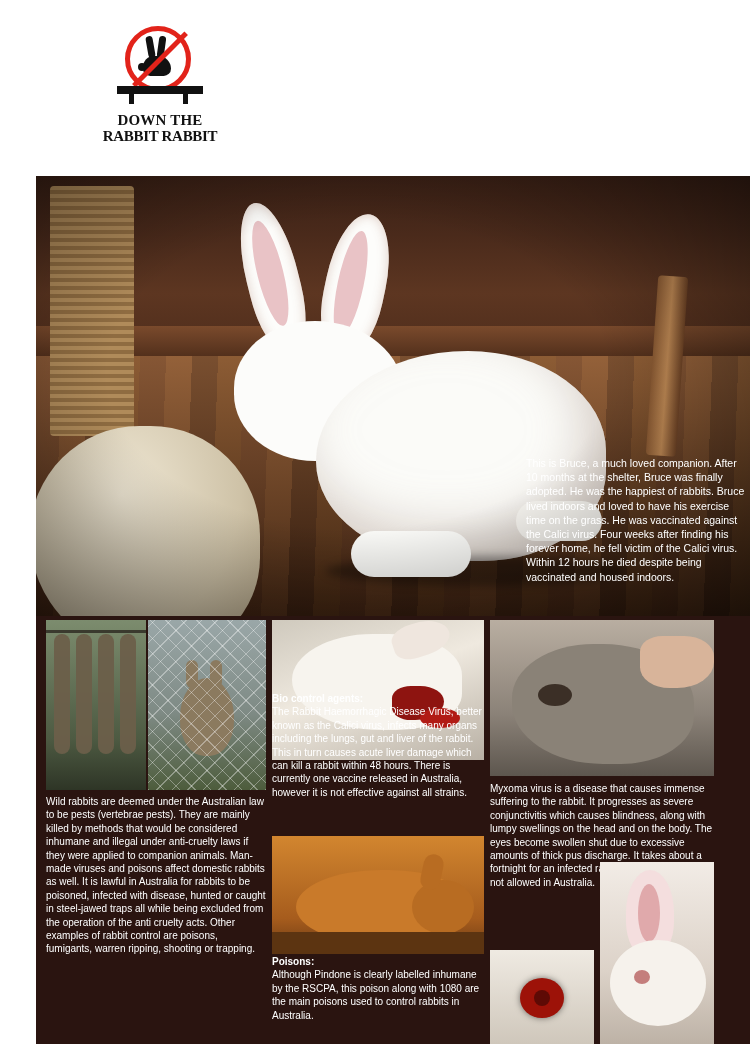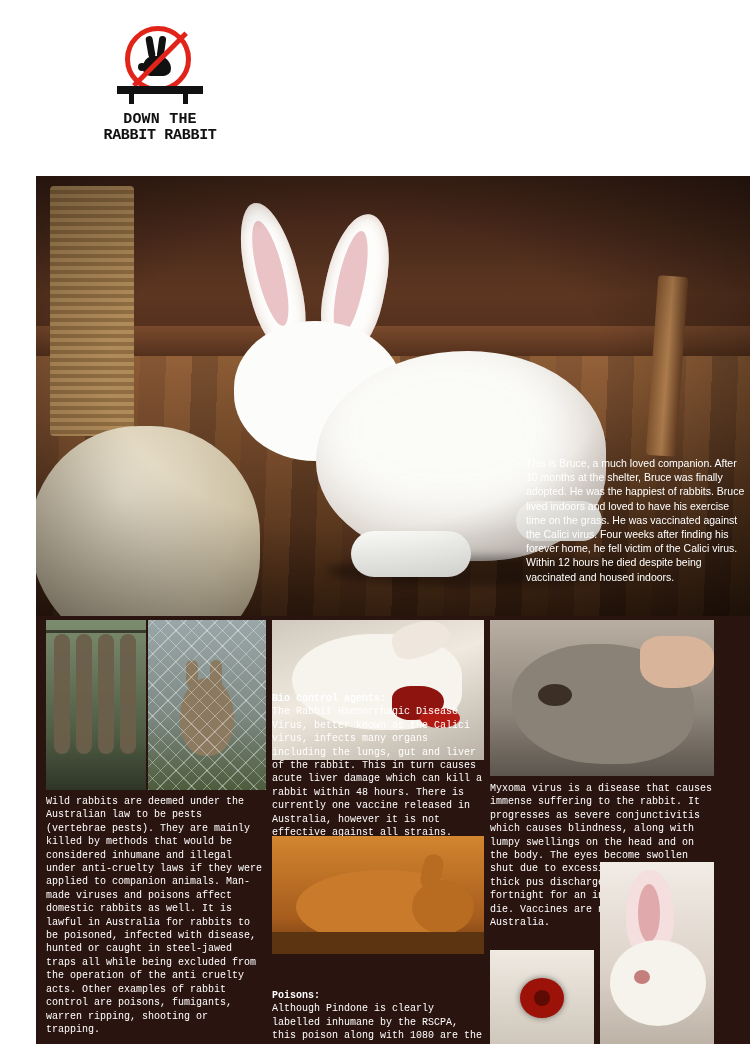--- a/index.html
+++ b/index.html
@@ -29,21 +29,21 @@
   .logo-mark .ear{position:absolute;width:7px;height:22px;background:#111;border-radius:4px;}
   .logo-mark .ear.l{left:6px;top:0;transform:rotate(-10deg);}
   .logo-mark .ear.r{left:17px;top:0;transform:rotate(8deg);}
   .logo-mark .body{position:absolute;left:2px;top:20px;width:28px;height:20px;background:#111;border-radius:12px 14px 8px 8px;}
   .logo-mark .tail{position:absolute;left:-3px;top:27px;width:8px;height:8px;background:#111;border-radius:50%;}
   .logo-mark .burrow{position:absolute;left:0;top:62px;width:86px;height:8px;background:#111;}
   .logo-mark .post1{position:absolute;left:12px;top:66px;width:5px;height:14px;background:#111;}
   .logo-mark .post2{position:absolute;left:66px;top:66px;width:5px;height:14px;background:#111;}
   .logo-text{
     margin-top:6px;font-weight:bold;font-size:15px;line-height:16px;letter-spacing:.2px;
-    color:#111;font-family:Liberation Mono, monospace;
+    color:#111;font-family:Liberation Serif, serif;
   }
   .logo-text .l2{letter-spacing:-0.3px;}
   .title{
     position:absolute;left:318px;top:95px;
     font-size:40px;color:#1a1a1a;font-weight:400;letter-spacing:.5px;
     font-family:"DejaVu Sans", sans-serif;
   }
 
   
   .hero{position:absolute;left:36px;top:176px;width:714px;height:440px;overflow:hidden;background:#3b2216;}
@@ -112,21 +112,21 @@
   .hero-caption{
     position:absolute;left:490px;top:280px;width:222px;
     color:#ffffff;font-size:10.5px;line-height:14.2px;
     font-family:"Liberation Sans", sans-serif;
   }
 
   
   .lower{position:absolute;left:36px;top:616px;width:714px;height:428px;background:#2a1410;}
 
   .ph{position:absolute;overflow:hidden;}
-  .cap{position:absolute;color:#ffffff;font-size:10px;line-height:13.4px;font-family:Liberation Mono, monospace;}
+  .cap{position:absolute;color:#ffffff;font-size:10px;line-height:13.4px;font-family:Liberation Sans, sans-serif;}
   .cap b{font-size:10px;}
 
   
   .img-hanging{left:46px;top:620px;width:100px;height:170px;
     background:linear-gradient(180deg,#7c8c6e,#4d5a42 70%,#2e3526);}
   .img-hanging .r{position:absolute;top:14px;width:16px;height:120px;background:#6b5f4a;border-radius:8px;opacity:.95;}
   .img-hanging .r:nth-child(1){left:8px;}
   .img-hanging .r:nth-child(2){left:30px;}
   .img-hanging .r:nth-child(3){left:52px;}
   .img-hanging .r:nth-child(4){left:74px;}
@@ -155,21 +155,21 @@
 
   .cap-2{left:272px;top:692px;width:212px;}
 
   .img-orange{left:272px;top:836px;width:212px;height:118px;
     background:linear-gradient(180deg,#d2862f,#a65c1d 70%,#6a3a14);}
   .img-orange .body{position:absolute;left:24px;top:34px;width:170px;height:74px;background:#c97a2a;border-radius:50% 45% 40% 50%;}
   .img-orange .head{position:absolute;left:140px;top:44px;width:62px;height:54px;background:#b86c22;border-radius:50%;}
   .img-orange .ear{position:absolute;left:150px;top:18px;width:20px;height:36px;background:#b86c22;border-radius:10px;transform:rotate(12deg);}
   .img-orange .floor{position:absolute;left:0;top:96px;width:212px;height:22px;background:#5c3411;}
 
-  .cap-3{left:272px;top:989px;width:212px;}
+  .cap-3{left:272px;top:955px;width:212px;}
 
   
   .img-myxo{left:490px;top:620px;width:224px;height:156px;
     background:linear-gradient(180deg,#b9aea1,#8b8278 60%,#5d564e);}
   .img-myxo .rab{position:absolute;left:22px;top:24px;width:182px;height:120px;background:#8a8277;border-radius:45% 50% 40% 50%;}
   .img-myxo .eye{position:absolute;left:48px;top:64px;width:34px;height:22px;background:#3b2f26;border-radius:50%;}
   .img-myxo .hand{position:absolute;left:150px;top:16px;width:74px;height:52px;background:#d8b49a;border-radius:30% 40% 50% 40%;}
 
   .cap-4{left:490px;top:782px;width:224px;}
 

